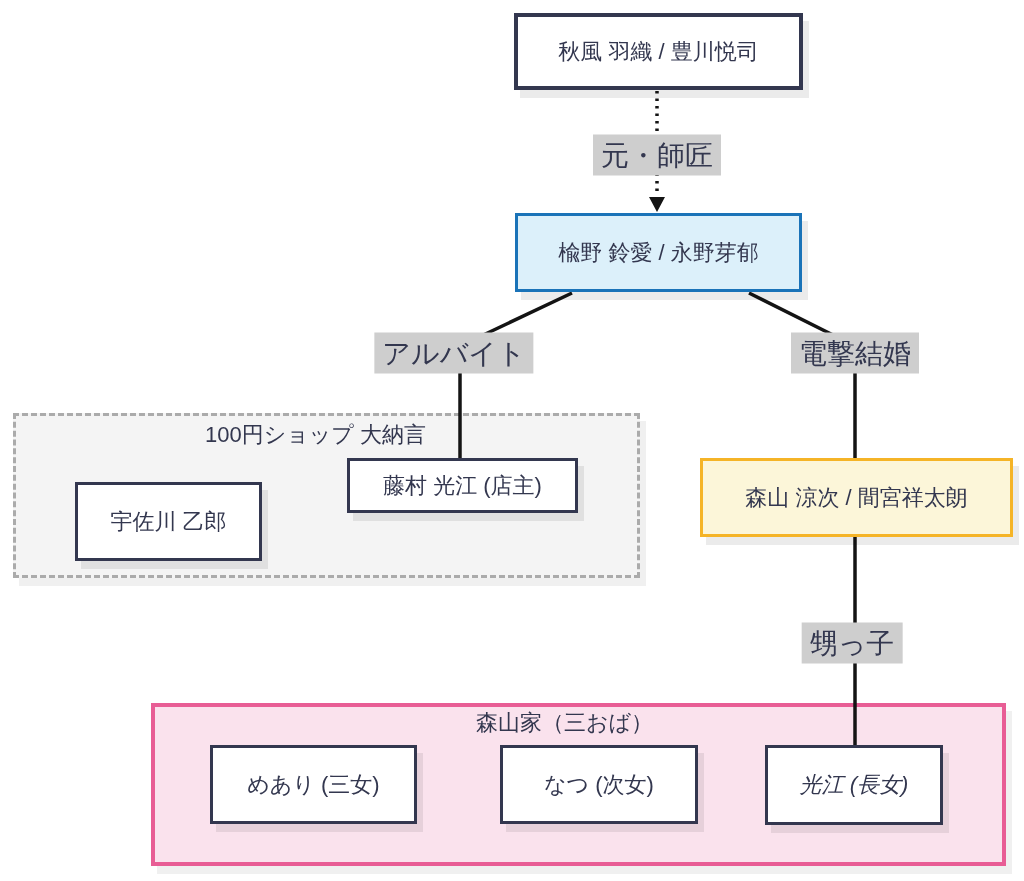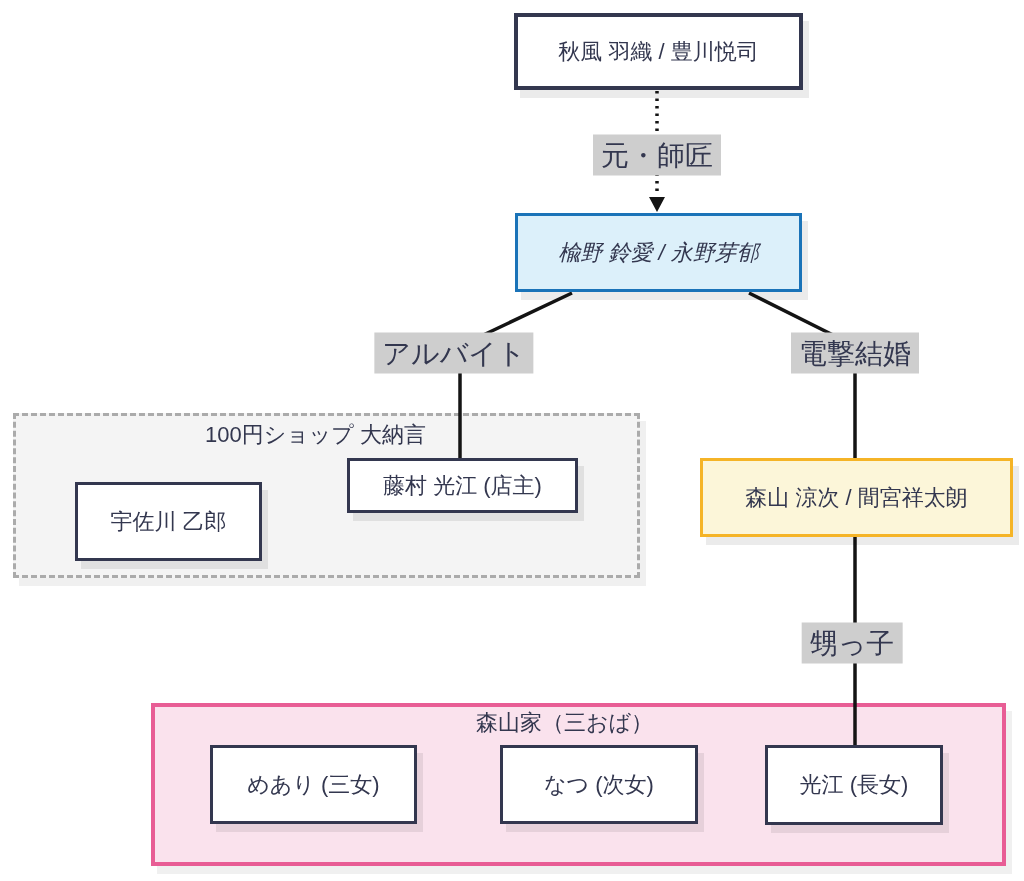--- a/index.html
+++ b/index.html
@@ -27,27 +27,27 @@
   .group-title{position:absolute;z-index:3;font-size:22px;color:var(--navy);white-space:nowrap;}
   .group-title.shop{left:192px;top:7px;}
   .group-title.family{left:325px;top:5px;}
   .node{
     position:absolute;z-index:3;box-sizing:border-box;background:#ffffff;
     border:3px solid var(--navy);display:flex;align-items:center;justify-content:center;
     font-size:22px;color:var(--navy);white-space:nowrap;
     box-shadow:6px 8px 0 rgba(0,0,0,0.08);
   }
   .node-akikaze{left:514px;top:13px;width:289px;height:77px;border-width:4px;}
-  .node-suzume{left:515px;top:213px;width:287px;height:79px;background:var(--blue-fill);border-color:var(--blue-border);font-style:italic;}
+  .node-suzume{left:515px;top:213px;width:287px;height:79px;background:var(--blue-fill);border-color:var(--blue-border);}
   .node-usagawa{left:75px;top:482px;width:187px;height:79px;}
   .node-fujimura{left:347px;top:458px;width:231px;height:55px;}
   .node-ryoji{left:700px;top:458px;width:313px;height:79px;background:var(--yellow-fill);border-color:var(--yellow-border);}
   .node-meari{left:210px;top:745px;width:207px;height:79px;}
   .node-natsu{left:500px;top:745px;width:198px;height:79px;}
-  .node-mitsue{left:765px;top:745px;width:178px;height:80px;}
+  .node-mitsue{left:765px;top:745px;width:178px;height:80px;font-style:italic;}
   .edge-label{
     position:absolute;z-index:3;transform:translate(-50%,-50%);
     background:var(--label-bg);color:var(--navy);font-size:28px;
     padding:3px 8px;line-height:1.25;white-space:nowrap;
   }
   .edge-label.mentor{left:657px;top:155px;}
   .edge-label.parttime{left:454px;top:353px;}
   .edge-label.marriage{left:855px;top:353px;}
   .edge-label.nephew{left:852px;top:643px;}
 </style>

